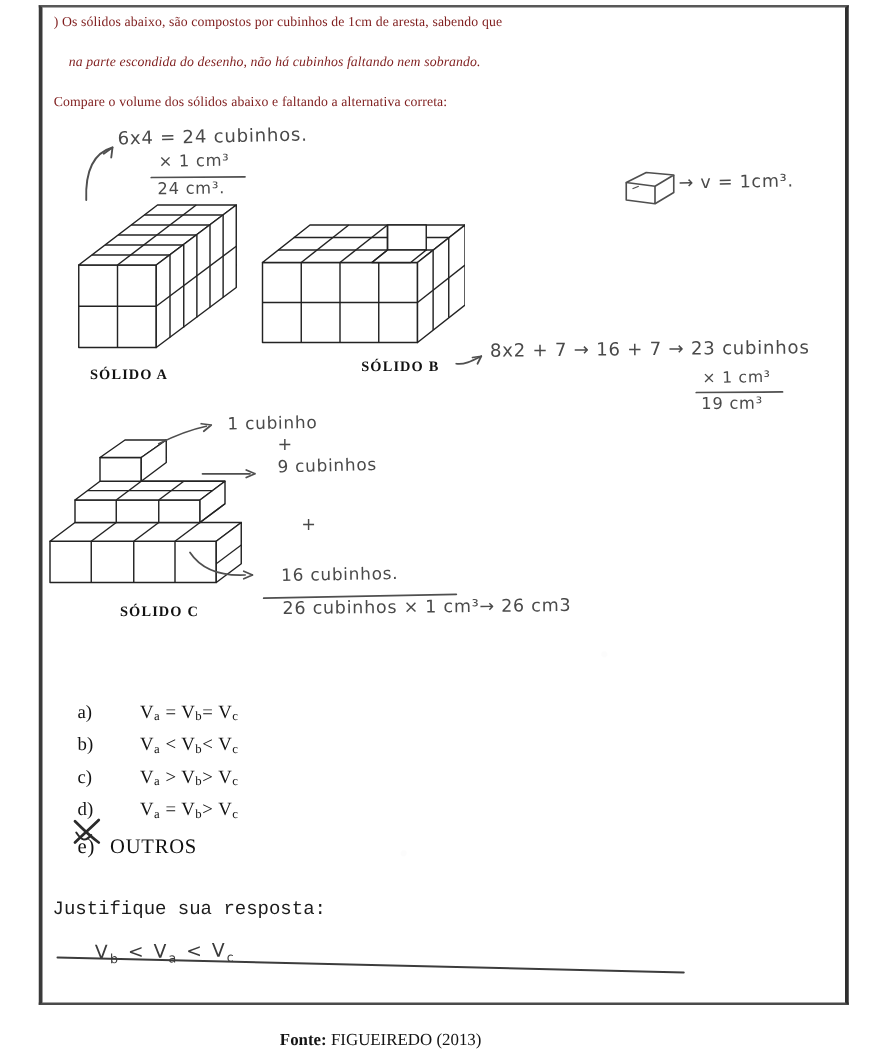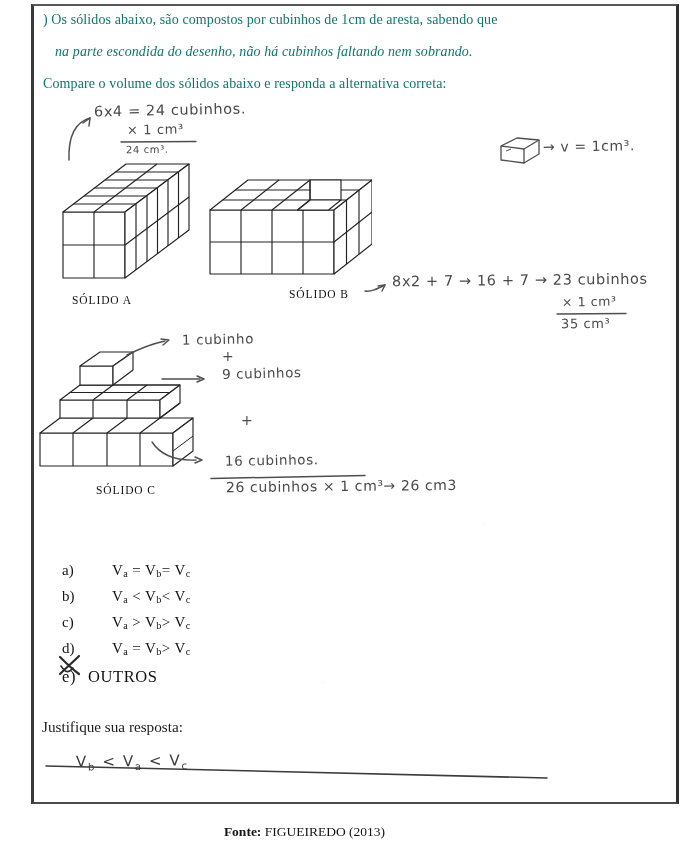--- a/index.html
+++ b/index.html
@@ -37,35 +37,35 @@
       radial-gradient(circle at 20% 30%, rgba(0,0,0,0.012) 0 2px, transparent 3px),
       radial-gradient(circle at 70% 65%, rgba(0,0,0,0.012) 0 2px, transparent 3px),
       radial-gradient(circle at 45% 85%, rgba(0,0,0,0.01) 0 2px, transparent 3px);
     pointer-events: none;
   }
 
   
   .stmt {
     position: absolute;
     font-family: "Liberation Serif", serif;
-    font-size: 14px;
-    color: #0f766e;
+    font-size: 11px;
+    color: #7f1d1d;
     white-space: nowrap;
     letter-spacing: 0.1px;
   }
   #stmt-line1 { left: 43px;  top: 12px; }
   #stmt-line2 { left: 55px;  top: 44px; font-style: italic; }
   #stmt-line3 { left: 43px;  top: 76px; }
 
   
   .solid-label {
     position: absolute;
     font-family: "Liberation Serif", serif;
     font-size: 11.5px;
-    font-weight: normal;
+    font-weight: bold;
     letter-spacing: 0.9px;
     color: #121212;
     white-space: nowrap;
   }
   #label-a { left: 72px;  top: 294px; }
   #label-b { left: 244px; top: 288px; margin-left: 45px; }
   #label-c { left: 56px;  top: 484px; margin-left: 40px; }
 
   
   #options {
@@ -114,21 +114,21 @@
     height: 22px;
     pointer-events: none;
   }
 
   
   #justify-label {
     position: absolute;
     left: 42px;
     top: 718px;
     font-size: 15.2px;
-    font-family: Liberation Serif, serif;
+    font-family: Liberation Mono, monospace;
     color: #1c1c1c;
   }
   #answer-line {
     position: absolute;
     left: 44px;
     top: 760px;
     width: 505px;
     height: 22px;
   }
   #answer-hand {
@@ -175,33 +175,33 @@
 </style>
 </head>
 <body>
 
 <div id="scan-page">
   <div id="scan-noise"></div>
 </div>
 
 <div class="stmt" id="stmt-line1">) Os sólidos abaixo, são compostos por cubinhos de 1cm de aresta, sabendo que</div>
 <div class="stmt" id="stmt-line2">na parte escondida do desenho, não há cubinhos faltando nem sobrando.</div>
-<div class="stmt" id="stmt-line3">Compare o volume dos sólidos abaixo e responda a alternativa correta:</div>
+<div class="stmt" id="stmt-line3">Compare o volume dos sólidos abaixo e faltando a alternativa correta:</div>
 
 <svg class="hand-svg" id="arrow-a" style="left:60px; top:112px;" width="40" height="56">
   <path d="M30 6 C16 10, 8 22, 9 48" stroke="#4f4f4f" stroke-width="1.5" fill="none" stroke-linecap="round"></path>
   <path d="M30 6 L23 11 M30 6 L29 14" stroke="#4f4f4f" stroke-width="1.5" fill="none" stroke-linecap="round"></path>
 </svg>
 
 <div class="hand-txt" style="left:94px; top:102px; font-size:14.5px; transform:rotate(-1.2deg);">6x4 = 24 cubinhos.</div>
 <div class="hand-txt" style="left:127px; top:122px; font-size:13px; transform:rotate(-1deg);">× 1 cm³</div>
 <svg class="hand-svg" style="left:120px; top:140px;" width="78" height="4">
   <path d="M1 2 L76 1.5" stroke="#4f4f4f" stroke-width="1.4" fill="none" stroke-linecap="round"></path>
 </svg>
-<div class="hand-txt" style="left:126px; top:144px; font-size:10px; transform:rotate(-0.8deg);">24 cm³.</div>
+<div class="hand-txt" style="left:126px; top:144px; font-size:13px; transform:rotate(-0.8deg);">24 cm³.</div>
 
 <svg class="hand-svg" id="unit-cube" style="left:497px; top:132px;" width="46" height="34">
   <path d="M4 14 L20 6 L42 8 L27 17 Z" stroke="#4f4f4f" stroke-width="1.3" fill="none" stroke-linejoin="round"></path>
   <path d="M4 14 L4 28 L27 31 L27 17" stroke="#4f4f4f" stroke-width="1.3" fill="none" stroke-linejoin="round"></path>
   <path d="M27 31 L42 22 L42 8" stroke="#4f4f4f" stroke-width="1.3" fill="none" stroke-linejoin="round"></path>
   <path d="M9 19 L14 17" stroke="#4f4f4f" stroke-width="1" fill="none"></path>
 </svg>
 <div class="hand-txt" style="left:543px; top:138px; font-size:14px; transform:rotate(-1deg);">→ v = 1cm³.</div>
 
 <svg class="solid-svg" id="solid-a" style="left:56px; top:160px;" width="150" height="128" viewBox="0 0 150 128">
@@ -263,21 +263,21 @@
 
 <svg class="hand-svg" style="left:363px; top:278px;" width="28" height="18">
   <path d="M2 13 C8 14, 14 11, 22 7" stroke="#4f4f4f" stroke-width="1.4" fill="none" stroke-linecap="round"></path>
   <path d="M22 7 L15 8 M22 7 L19 13" stroke="#4f4f4f" stroke-width="1.4" fill="none" stroke-linecap="round"></path>
 </svg>
 <div class="hand-txt" style="left:392px; top:272px; font-size:14.5px; transform:rotate(-0.6deg);">8x2 + 7 → 16 + 7 → 23 cubinhos</div>
 <div class="hand-txt" style="left:562px; top:294px; font-size:12.5px; transform:rotate(-1deg);">× 1 cm³</div>
 <svg class="hand-svg" style="left:556px; top:312px;" width="72" height="4">
   <path d="M1 2 L70 1.5" stroke="#4f4f4f" stroke-width="1.4" fill="none" stroke-linecap="round"></path>
 </svg>
-<div class="hand-txt" style="left:561px; top:316px; font-size:13px; transform:rotate(-0.5deg);">35 cm³</div>
+<div class="hand-txt" style="left:561px; top:316px; font-size:13px; transform:rotate(-0.5deg);">19 cm³</div>
 
 <svg class="solid-svg" id="solid-c" style="left:32px; top:348px;" width="205" height="132" viewBox="0 0 205 132">
   <g stroke="#232323" stroke-width="1.15" fill="#ffffff" stroke-linejoin="round">
 
     <path d="M8 85 L8 118 L141 118 L141 85 Z"></path>
     <line x1="41" y1="85" x2="41" y2="118"></line>
     <line x1="75" y1="85" x2="75" y2="118"></line>
     <line x1="108" y1="85" x2="108" y2="118"></line>
 
     <path d="M8 85 L28 70 L161 70 L141 85 Z"></path>

